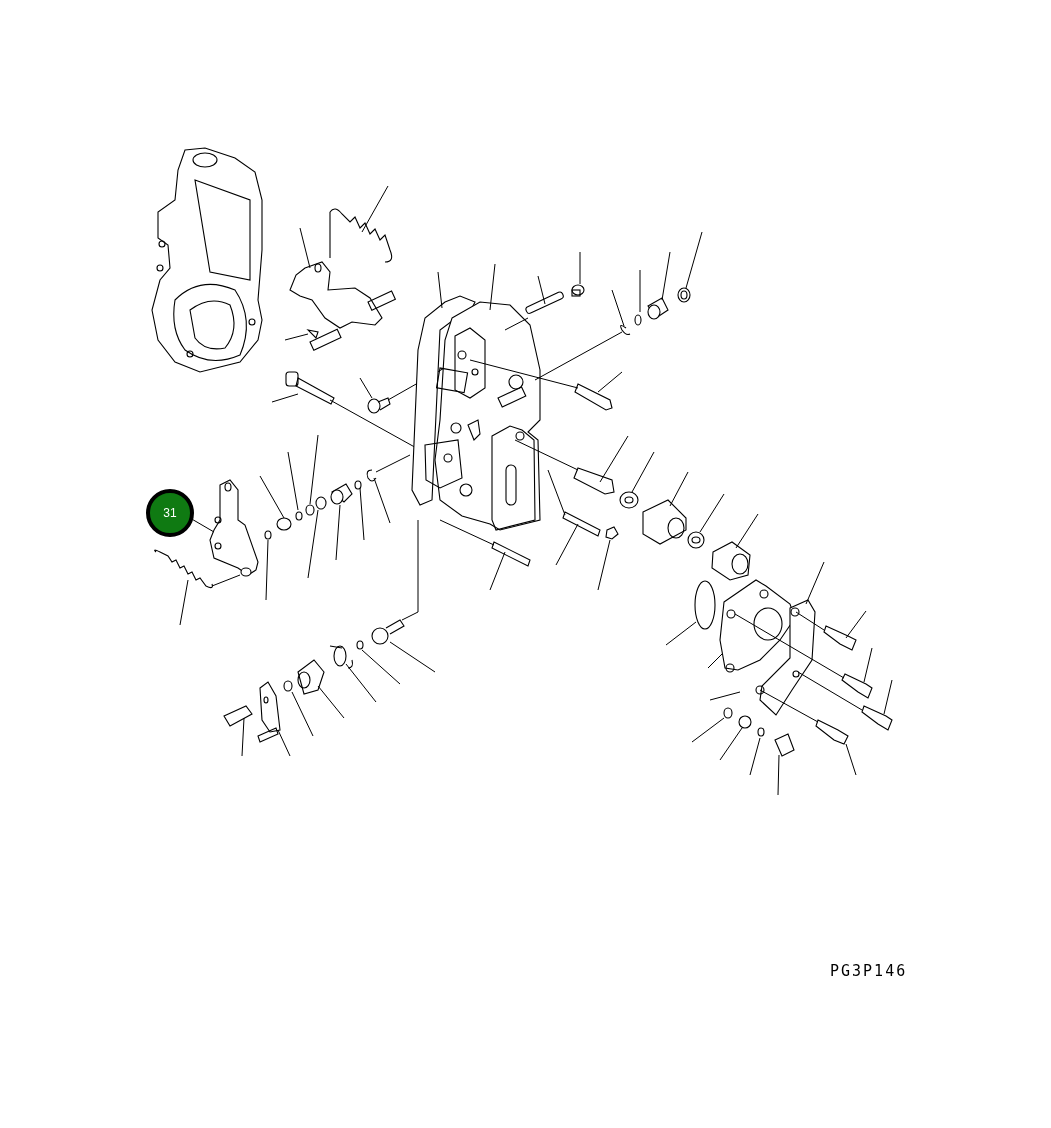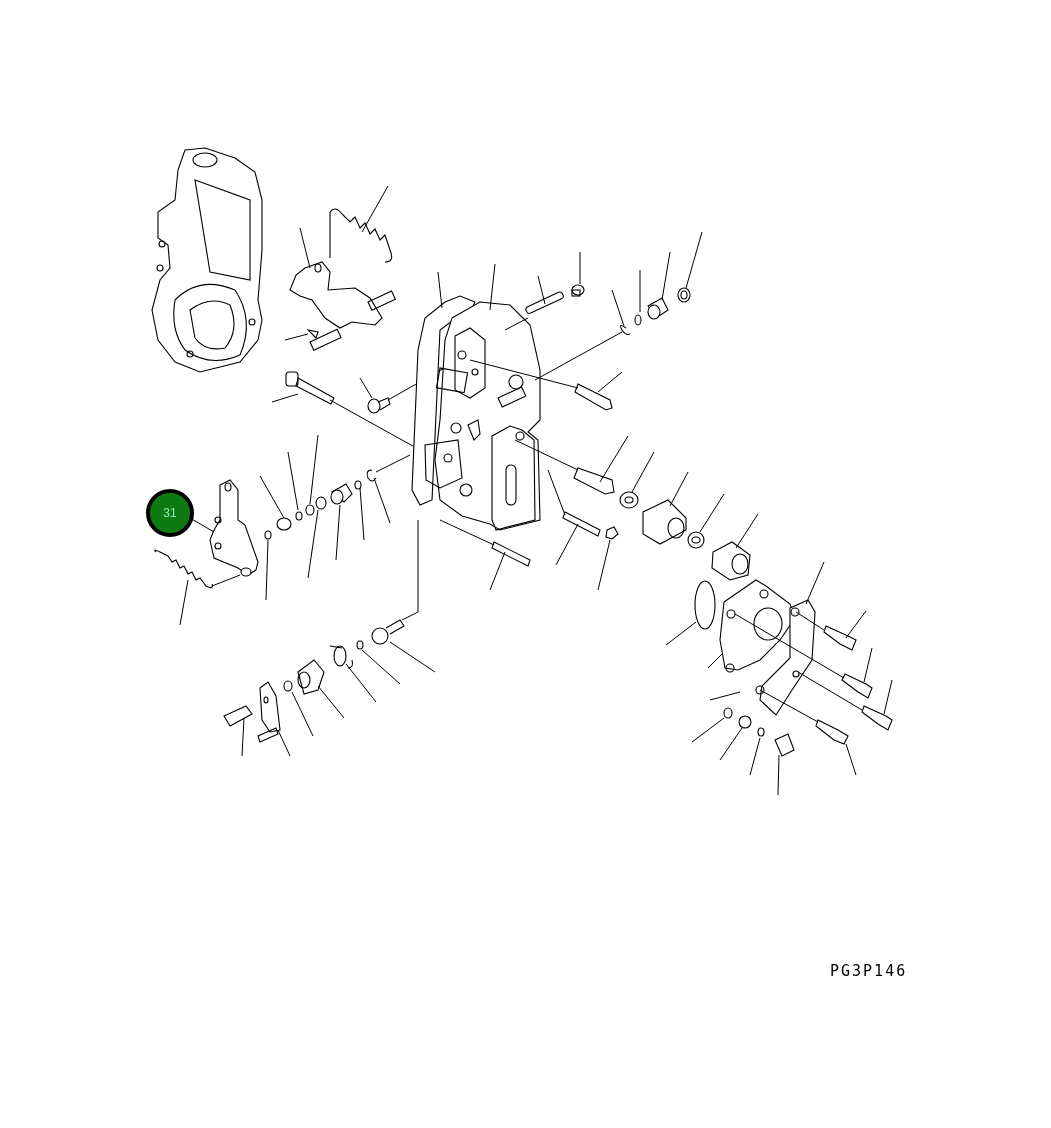--- a/index.html
+++ b/index.html
@@ -4,21 +4,21 @@
   <style>
     html, body { margin: 0; padding: 0; background: #ffffff; }
     body { width: 1051px; height: 1128px; position: relative; overflow: hidden; font-family: "Liberation Sans", sans-serif; }
     #diagram { position: absolute; left: 0; top: 0; width: 1051px; height: 1128px; }
     #diagram .part { fill: none; stroke: #000; stroke-width: 1.1; }
     #diagram .part-fill { fill: #fff; stroke: #000; stroke-width: 1.1; }
     #diagram .leader { stroke: #000; stroke-width: 1; fill: none; }
     .callout {
       position: absolute; left: 146px; top: 489px; width: 40px; height: 40px;
       border-radius: 50%; background: #0f7a12; border: 4px solid #000;
-      box-sizing: content-box; color: #86efac; font-size: 12px;
+      box-sizing: content-box; color: #ffffff; font-size: 12px;
       display: flex; align-items: center; justify-content: center; cursor: pointer;
     }
     .figure-code {
       position: absolute; left: 830px; top: 962px; font-family: "DejaVu Sans Mono", monospace;
       font-size: 15px; letter-spacing: 2px; color: #000; transform: scaleY(1.1);
     }
   </style>
 </head>
 <body>
 

